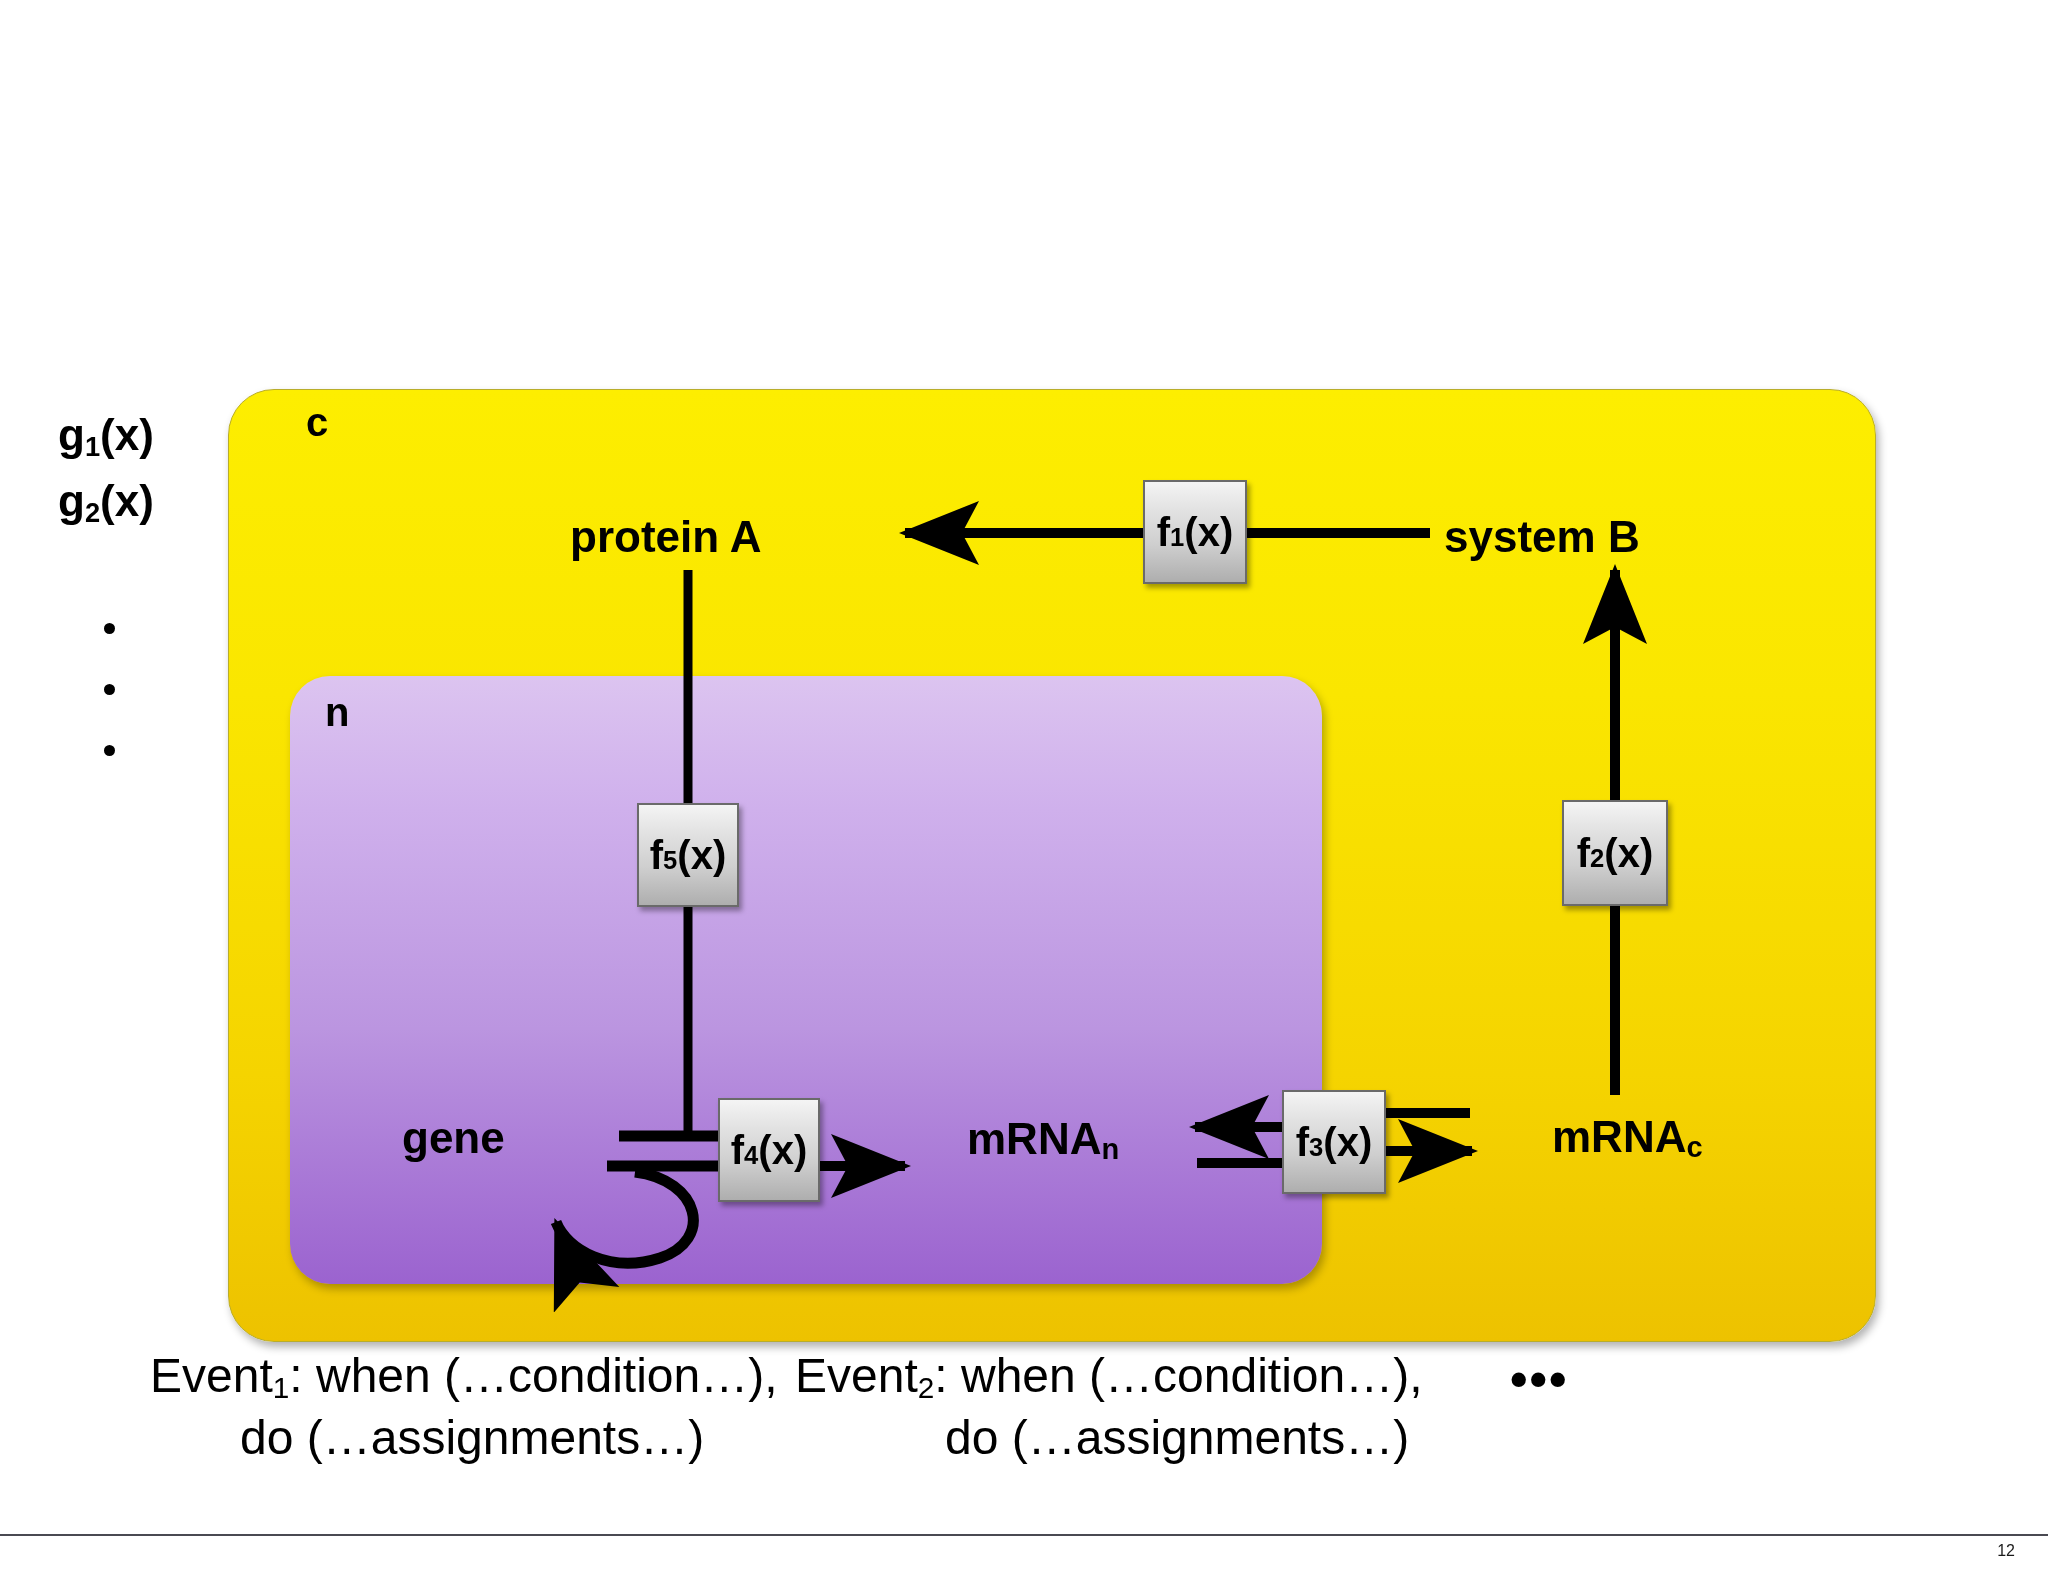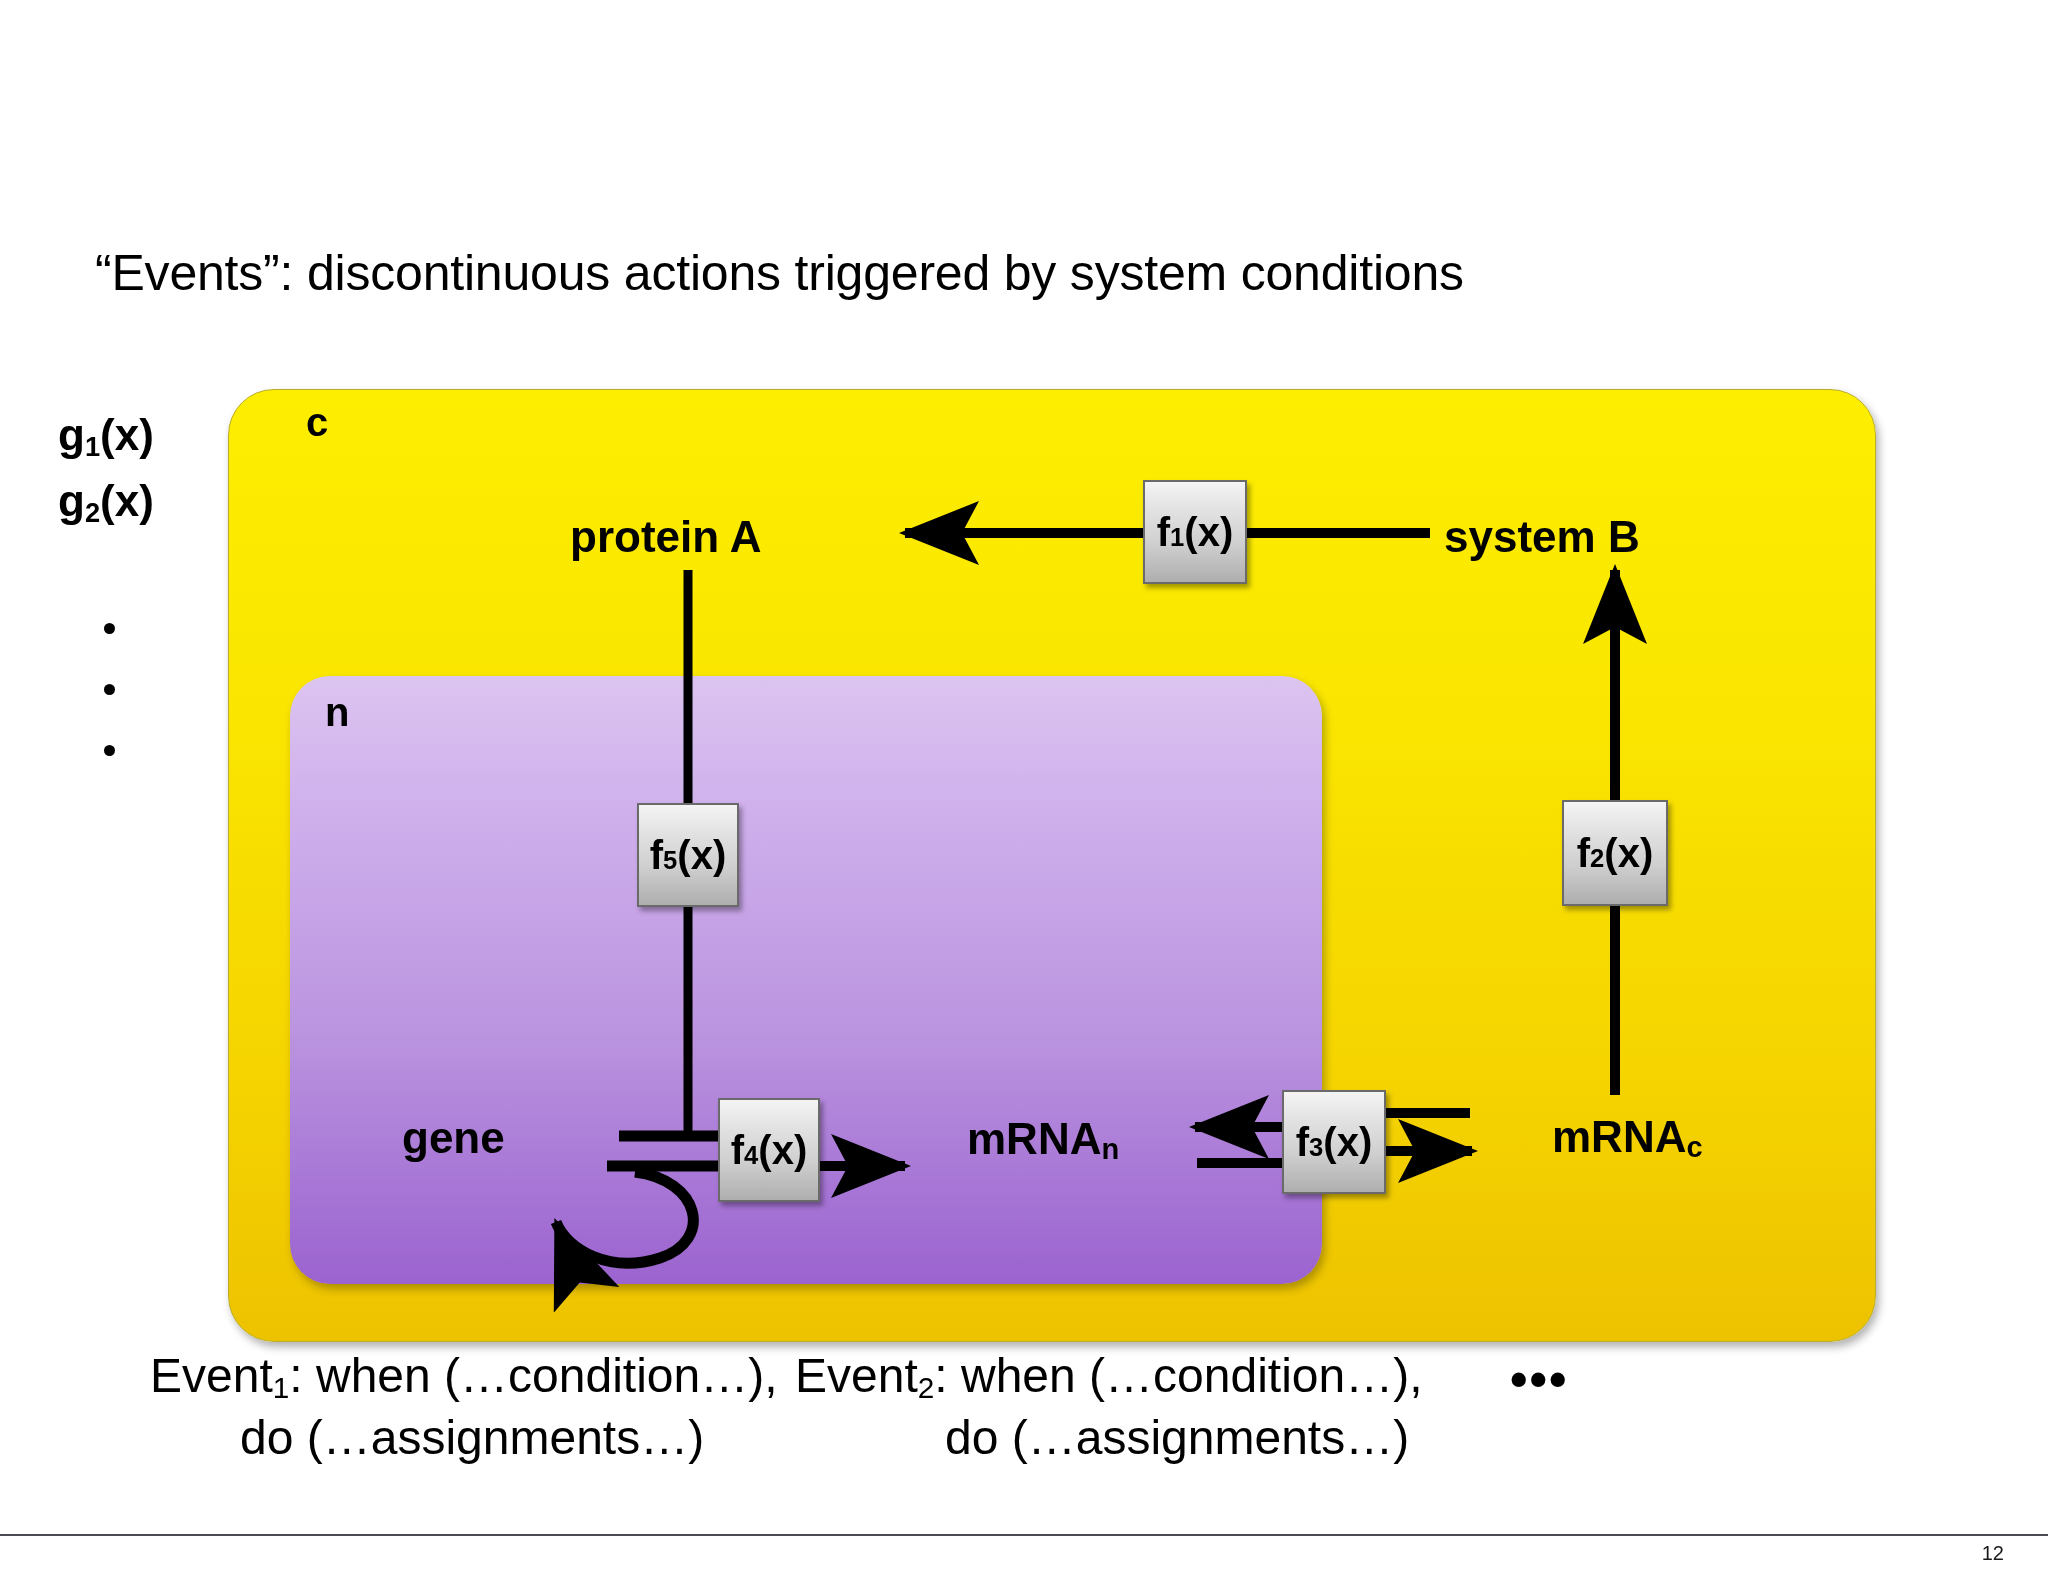--- a/index.html
+++ b/index.html
@@ -197,32 +197,31 @@
   #footer-rule {
     position: absolute;
     left: 0;
     top: 1534px;
     width: 2048px;
     height: 2px;
     background: #4a4a52;
   }
   #page-number {
     position: absolute;
-    right: 44px;
+    right: 33px;
     top: 1542px;
-    font-size: 20px;
+    font-size: 16px;
     color: #1a1a1a;
   }
 </style>
 </head>
 <body>
 
 <div id="slide">
 
-  <div id="slide-title">“Events”: discontinuous actions triggered by system conditions</div>
 
   <div class="g-label" id="g1"><span>g</span><sub>1</sub><span>(x)</span></div>
   <div class="g-label" id="g2"><span>g</span><sub>2</sub><span>(x)</span></div>
   <div class="vdot" id="vdot1"></div>
   <div class="vdot" id="vdot2"></div>
   <div class="vdot" id="vdot3"></div>
 
   <div id="cytoplasm"></div>
   <div id="cytoplasm-label">c</div>
 

